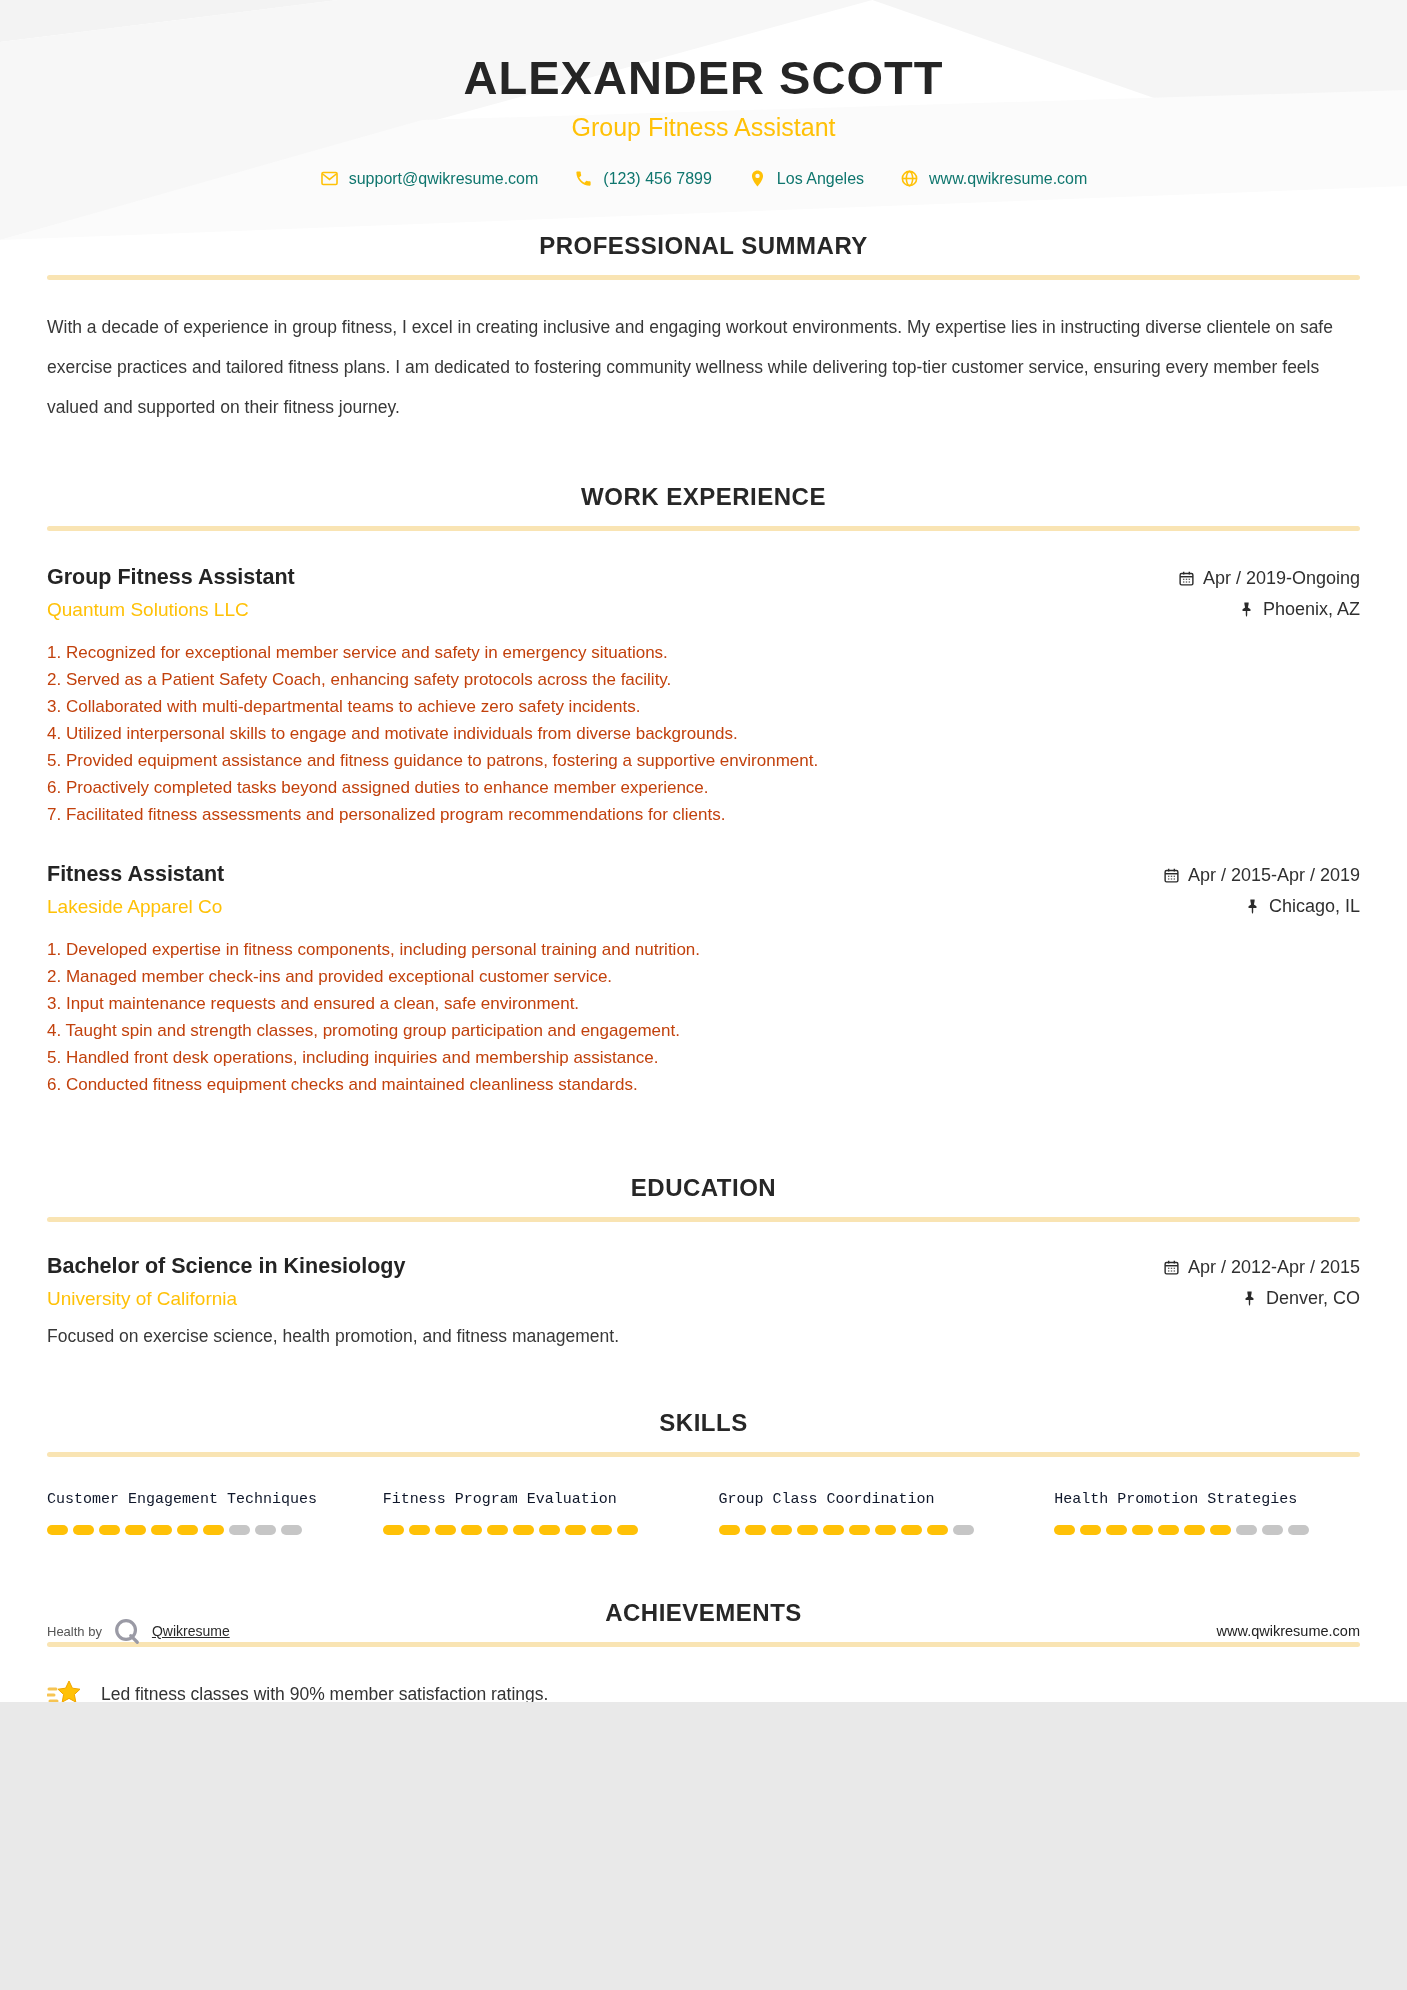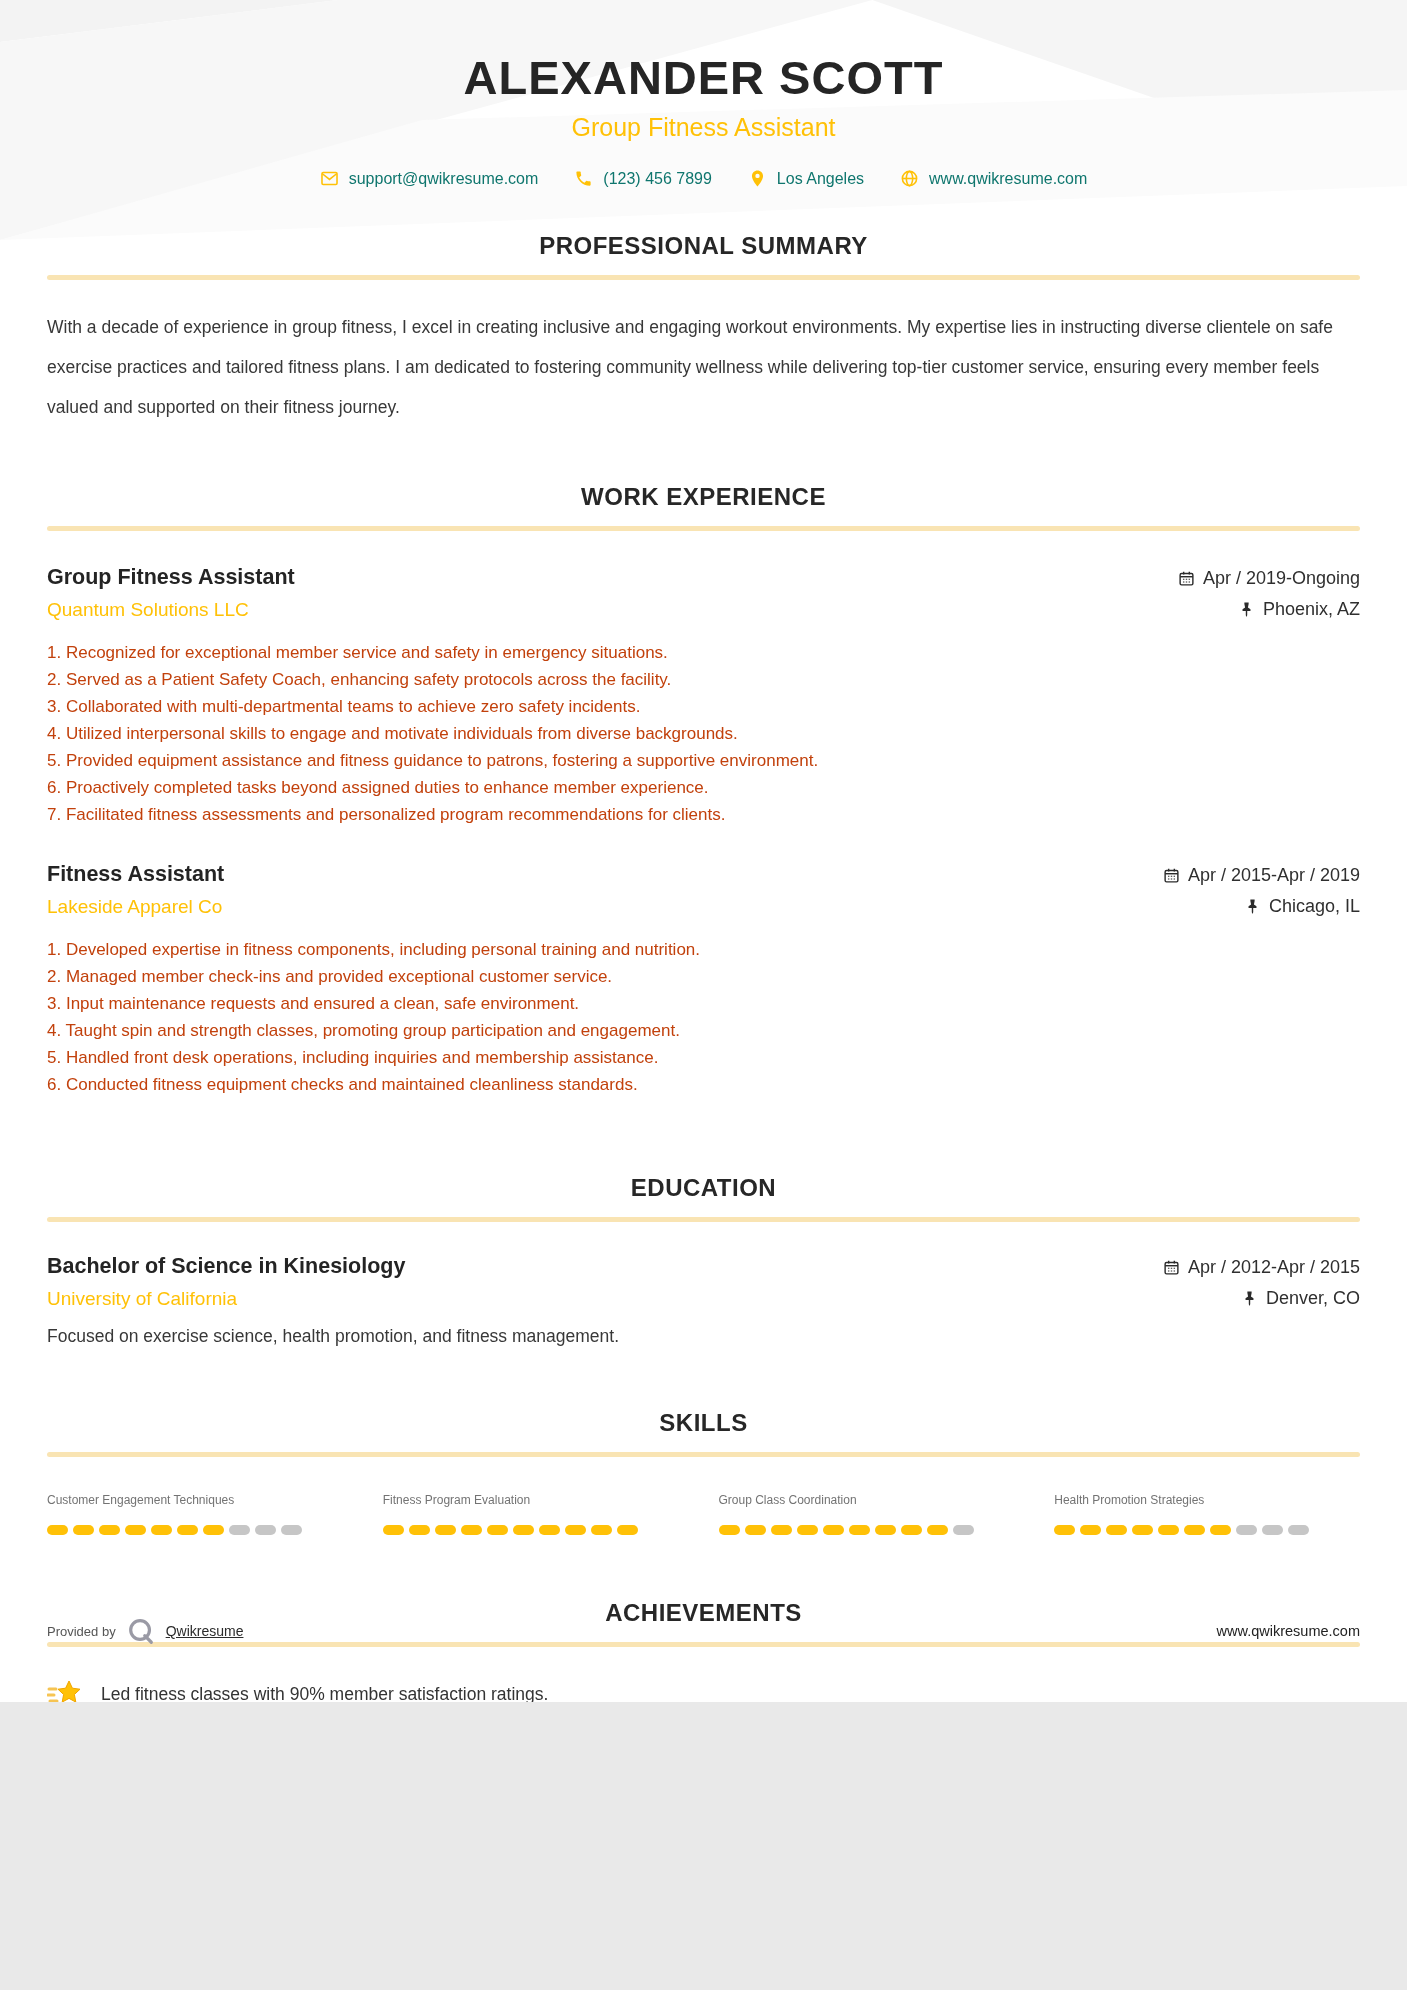--- a/index.html
+++ b/index.html
@@ -45,21 +45,21 @@
   .job-bullets { margin-top:18px; list-style:none; counter-reset:item; }
   .job-bullets li { counter-increment:item; font-size:17px; line-height:27px; color:#c2410c; }
   .job-bullets li::before { content:counter(item) ". "; }
 
   .edu-section { margin-top:76px; }
   .edu-entry { margin-top:32px; }
   .edu-desc { margin-top:16px; font-size:17.5px; color:#383838; }
 
   .skills-section { margin-top:62px; }
   .skills-grid { margin-top:30px; display:grid; grid-template-columns:repeat(4,1fr); column-gap:30px; }
-  .skill-name { font-size:12px; color:#737373; line-height:26px; min-height:26px; }
+  .skill-name { font-size:15px; color:#0f172a; line-height:26px; min-height:26px;font-family:Liberation Mono, monospace; }
   .skill-bar { margin-top:12px; display:flex; gap:5px; }
   .skill-seg { width:21px; height:10px; border-radius:5px; background:var(--bar-empty,#c6c6c6); }
   .skill-seg.filled { background:var(--accent,#ffc107); }
 
   .ach-section { margin-top:64px; }
   .ach-list { margin-top:30px; display:flex; flex-direction:column; gap:33px; }
   .ach-item { display:flex; align-items:center; gap:18px; font-size:17.5px; color:#333; }
   .ach-item svg { width:36px; height:34px; display:block; flex:0 0 auto; }
 
   
@@ -377,21 +377,21 @@
                 <use href="#star-burst-icon"></use>
               </svg>
             </span>
   </div>
 </div>
     </div>
   </div>
 
   <div class="footer">
     <div class="footer-left">
-      <span class="powered-by">Provided by</span>
+      <span class="powered-by">Health by</span>
       <span class="q-logo">
           <svg>
             <use href="#q-logo-icon"></use>
           </svg>
         </span>
       <span class="brand-link">Qwikresume</span>
     </div>
     <span class="footer-site">www.qwikresume.com</span>
   </div>
 </div>

